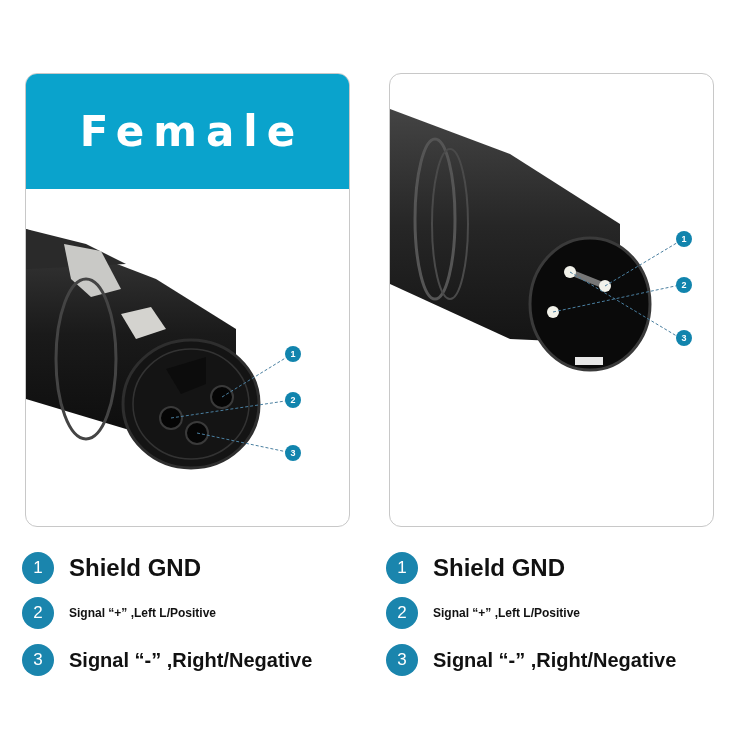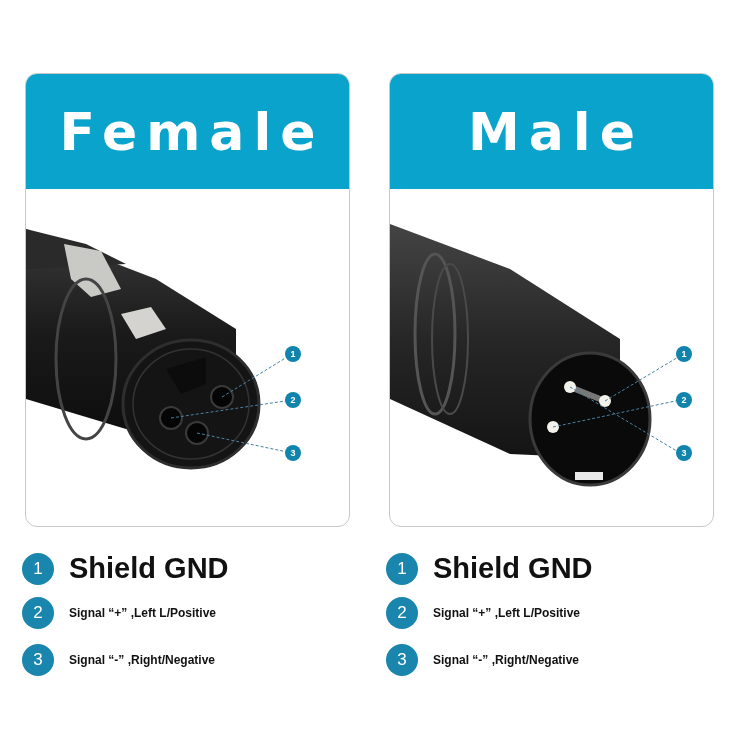--- a/index.html
+++ b/index.html
@@ -3,37 +3,37 @@
 <meta charset="utf-8">
 <style>
   html, body { margin:0; padding:0; }
   body { width:750px; height:750px; background:#ffffff; position:relative; overflow:hidden;
          font-family:"DejaVu Sans", "Liberation Sans", sans-serif; }
   .card { position:absolute; top:73px; width:325px; height:454px; border:1px solid #c8c8c8;
           border-radius:12px; overflow:hidden; background:#fff; box-sizing:border-box; }
   .card.female { left:25px; }
   .card.male { left:389px; }
   .card-header { height:115px; background:#0aa3cc; display:flex; align-items:center; justify-content:center; }
-  .card-title { color:#fff; font-weight:bold; font-size:52px; letter-spacing:9px; padding-left:9px; }
+  .card-title { color:#fff; font-weight:bold; font-size:42px; letter-spacing:9px; padding-left:9px; }
   .card-body { position:relative; height:339px; }
   .card-body svg { position:absolute; left:0; top:0; }
   .badge { position:absolute; width:16px; height:16px; border-radius:50%; background:#1184ad;
            color:#fff; font-size:9px; font-weight:bold; display:flex; align-items:center; justify-content:center;
            font-family:"Liberation Sans", sans-serif; }
   .legend { position:absolute; top:550px; }
   .legend.left { left:22px; }
   .legend.right { left:386px; }
   .legend-row { position:absolute; left:0; display:flex; align-items:center; white-space:nowrap; }
   .legend-num { width:32px; height:32px; border-radius:50%; background:#1a85ad; color:#fff;
                 font-size:17px; display:flex; align-items:center; justify-content:center;
                 font-family:"Liberation Sans", sans-serif; flex:none; }
   .legend-text { margin-left:15px; color:#111; font-weight:bold; font-family:"Liberation Sans", sans-serif; }
-  .row1 { top:2px; } .row1 .legend-text { font-size:29px; }
+  .row1 { top:2px; } .row1 .legend-text { font-size:24px; }
   .row2 { top:47px; } .row2 .legend-text { font-size:12px; }
-  .row3 { top:94px; } .row3 .legend-text { font-size:12px; }
+  .row3 { top:94px; } .row3 .legend-text { font-size:20px; }
 </style>
 </head>
 <body>
 
 <div class="card female">
   <div class="card-header">
     <span class="card-title">Female</span>
   </div>
   <div class="card-body">
     <svg width="325" height="339" viewBox="0 0 325 339">
@@ -65,23 +65,20 @@
       <line x1="145" y1="229" x2="266" y2="211" stroke="#4a7fa0" stroke-width="1" stroke-dasharray="3,2"></line>
       <line x1="171" y1="244" x2="266" y2="264" stroke="#4a7fa0" stroke-width="1" stroke-dasharray="3,2"></line>
     </svg>
     <div class="badge" style="left:259px;top:157px;">1</div>
     <div class="badge" style="left:259px;top:203px;">2</div>
     <div class="badge" style="left:259px;top:256px;">3</div>
   </div>
 </div>
 
 <div class="card male">
-  <div class="card-header">
-    <span class="card-title">Male</span>
-  </div>
   <div class="card-body">
     <svg width="325" height="339" viewBox="0 0 325 339">
       <defs>
         <linearGradient id="mbody" x1="0" y1="0" x2="0" y2="1">
           <stop offset="0" stop-color="#444"></stop>
           <stop offset="0.5" stop-color="#262626"></stop>
           <stop offset="1" stop-color="#141414"></stop>
         </linearGradient>
       </defs>
       <polygon points="0,35 120,80 230,150 230,270 120,265 0,210" fill="url(#mbody)"></polygon>

